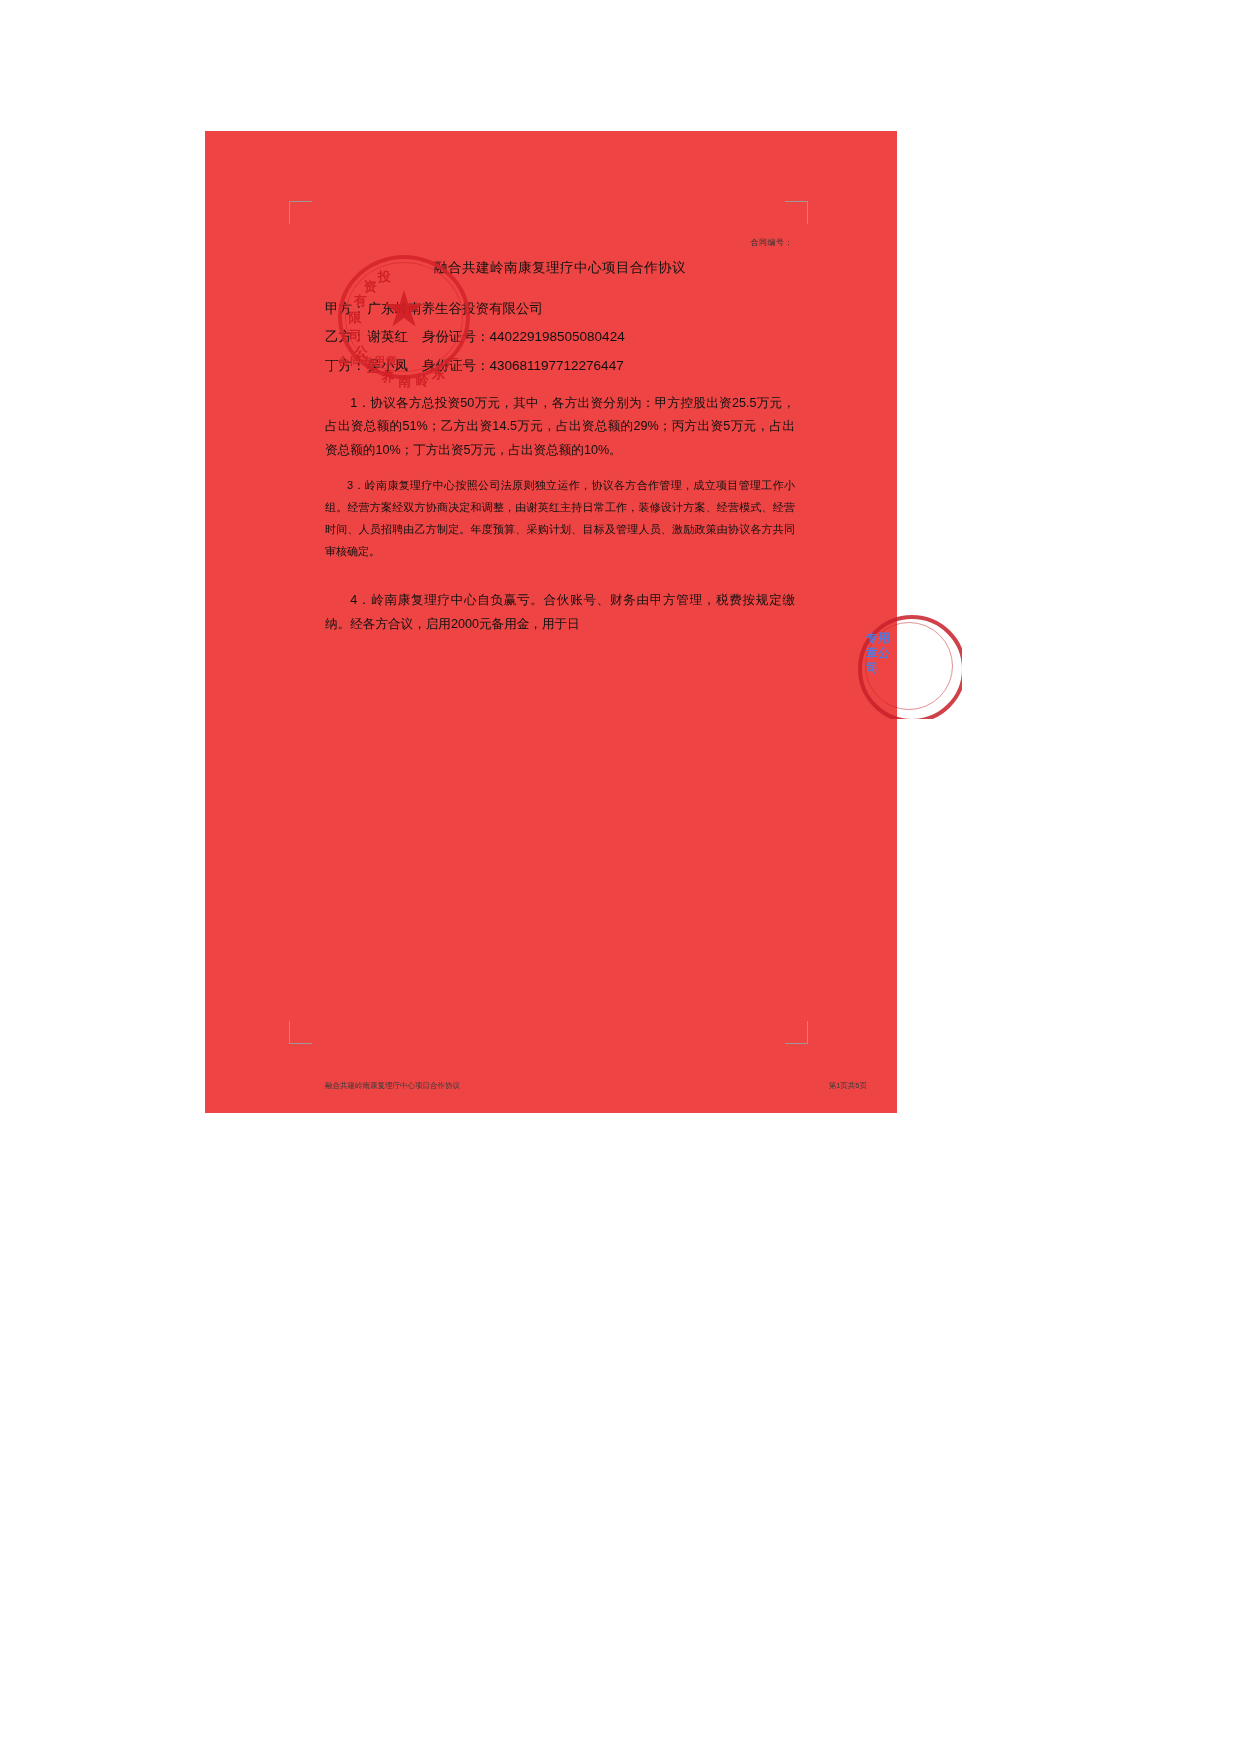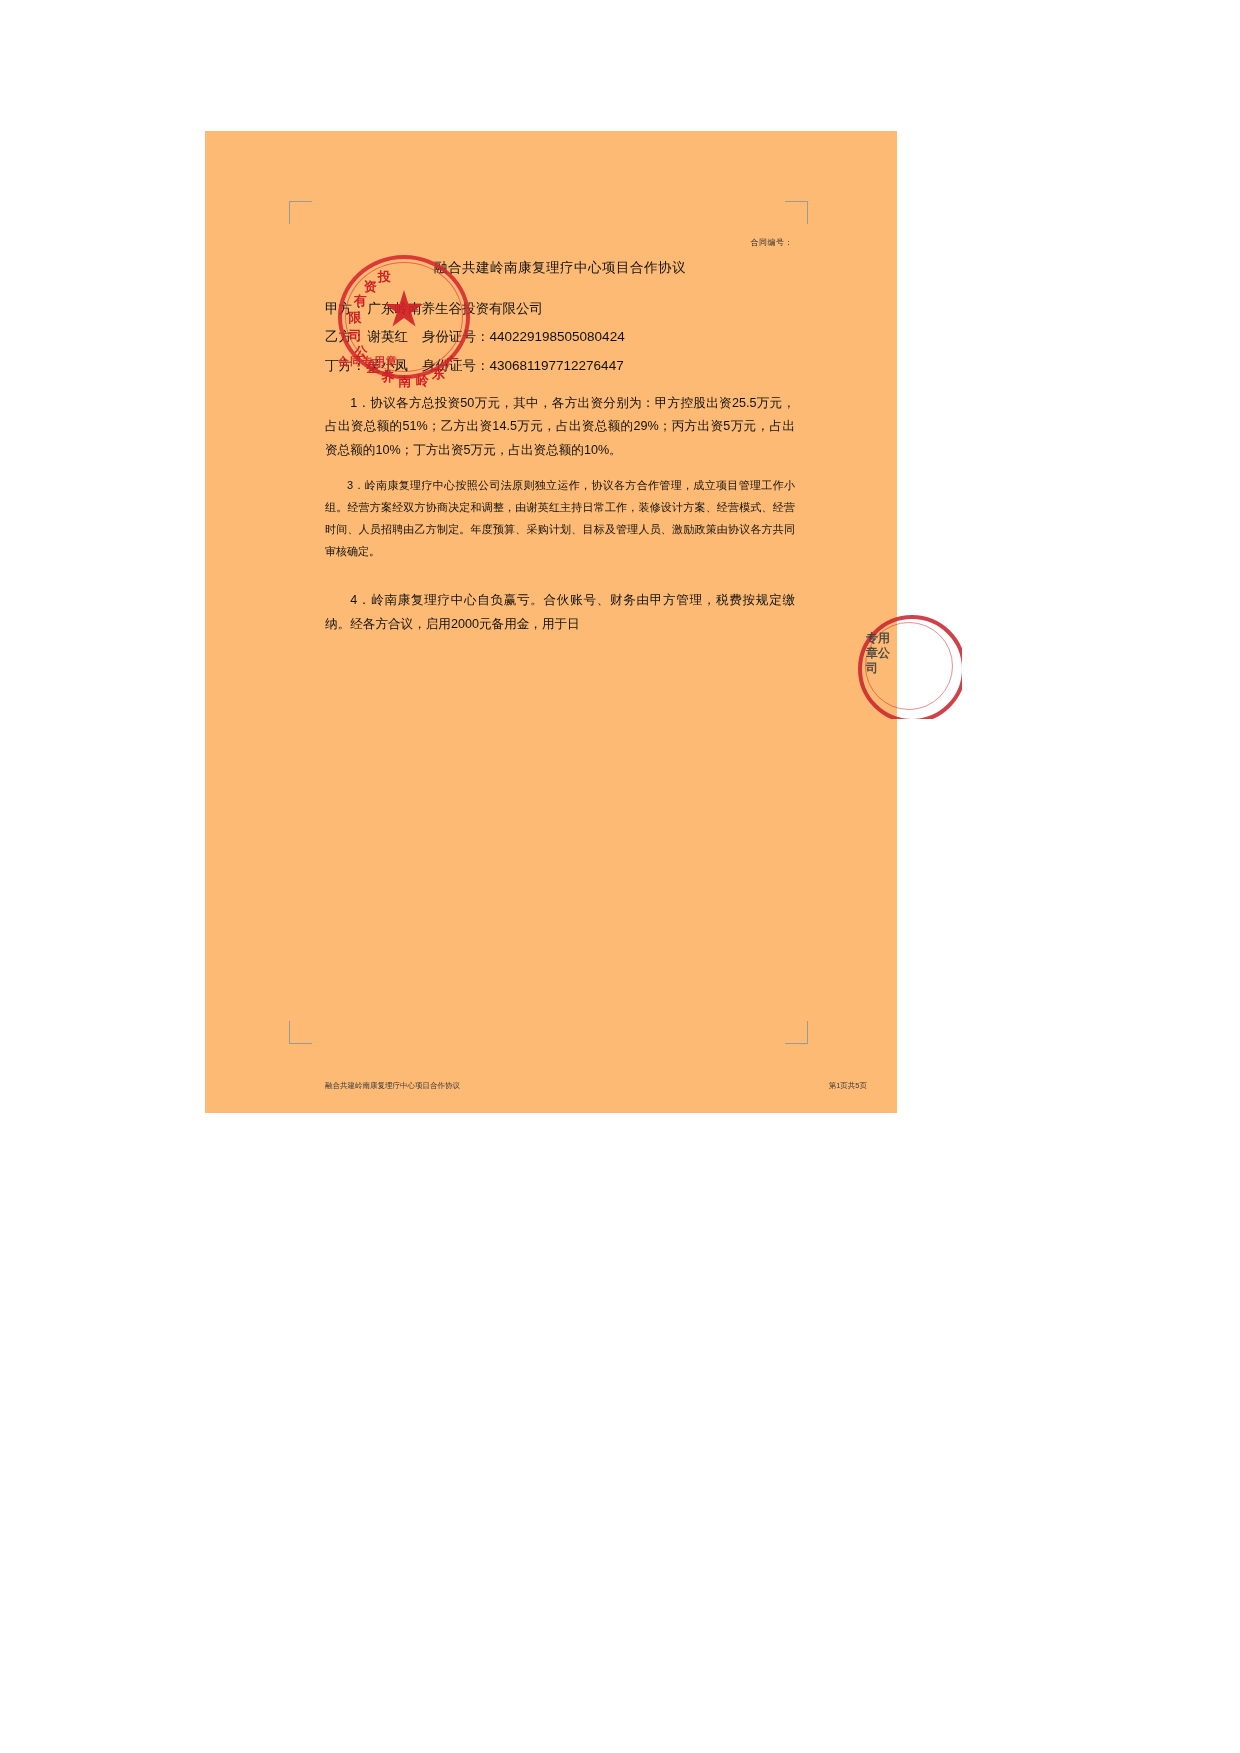--- a/index.html
+++ b/index.html
@@ -15,21 +15,21 @@
     overflow: hidden;
   }
 
   
   .page-sheet {
     position: absolute;
     left: 205px;
     top: 131px;
     width: 692px;
     height: 982px;
-    background: #fdba74;
+    background: #ef4444;
     box-sizing: border-box;
   }
 
   
   .crop {
     position: absolute;
     width: 22px;
     height: 22px;
     border-color: #9a9a9a;
     border-style: solid;
@@ -192,21 +192,21 @@
     width: 86px; height: 86px;
     border: 1px solid #c8212a;
     border-radius: 50%;
     opacity: 0.5;
   }
   .seal-edge .etext {
     position: absolute;
     left: 8px;
     top: 16px;
     width: 26px;
-    color: #404040;
+    color: #3b82f6;
     font-size: 12px;
     font-weight: bold;
     line-height: 1.25;
     opacity: 0.9;
   }
 </style>
 </head>
 <body>
 
 <div class="page-sheet">

